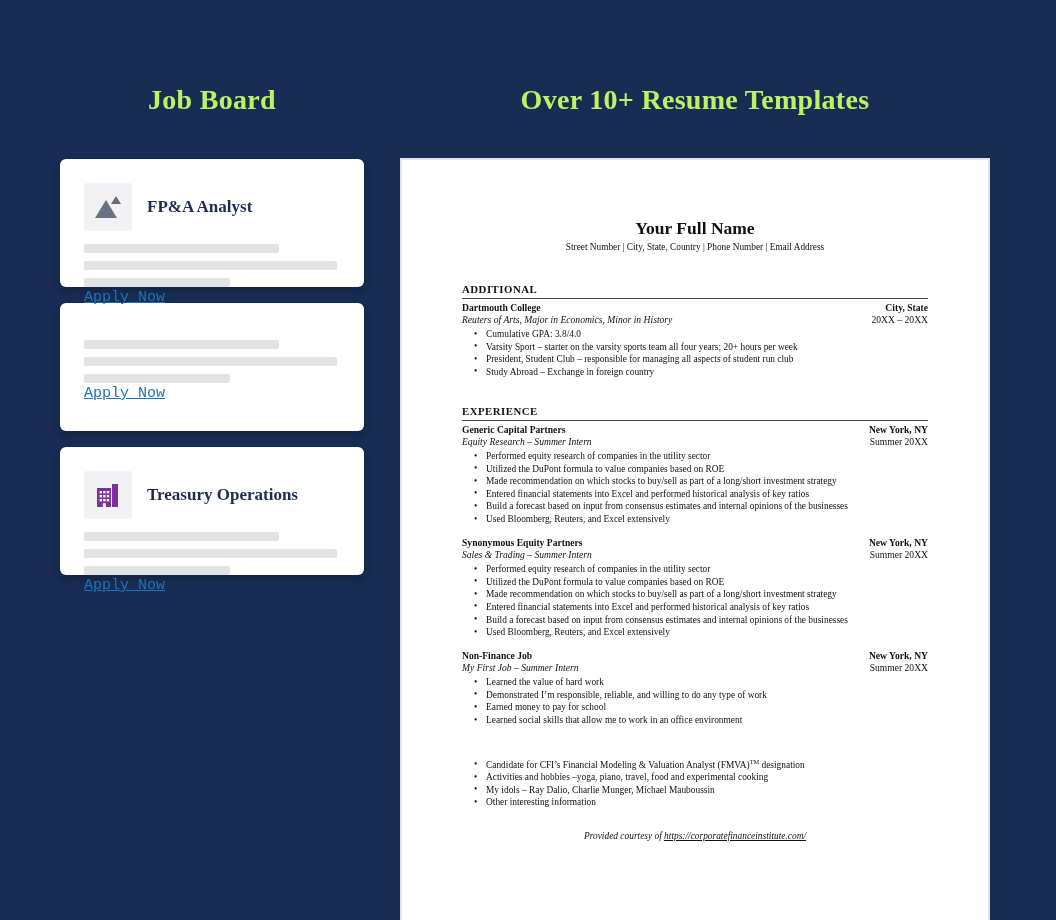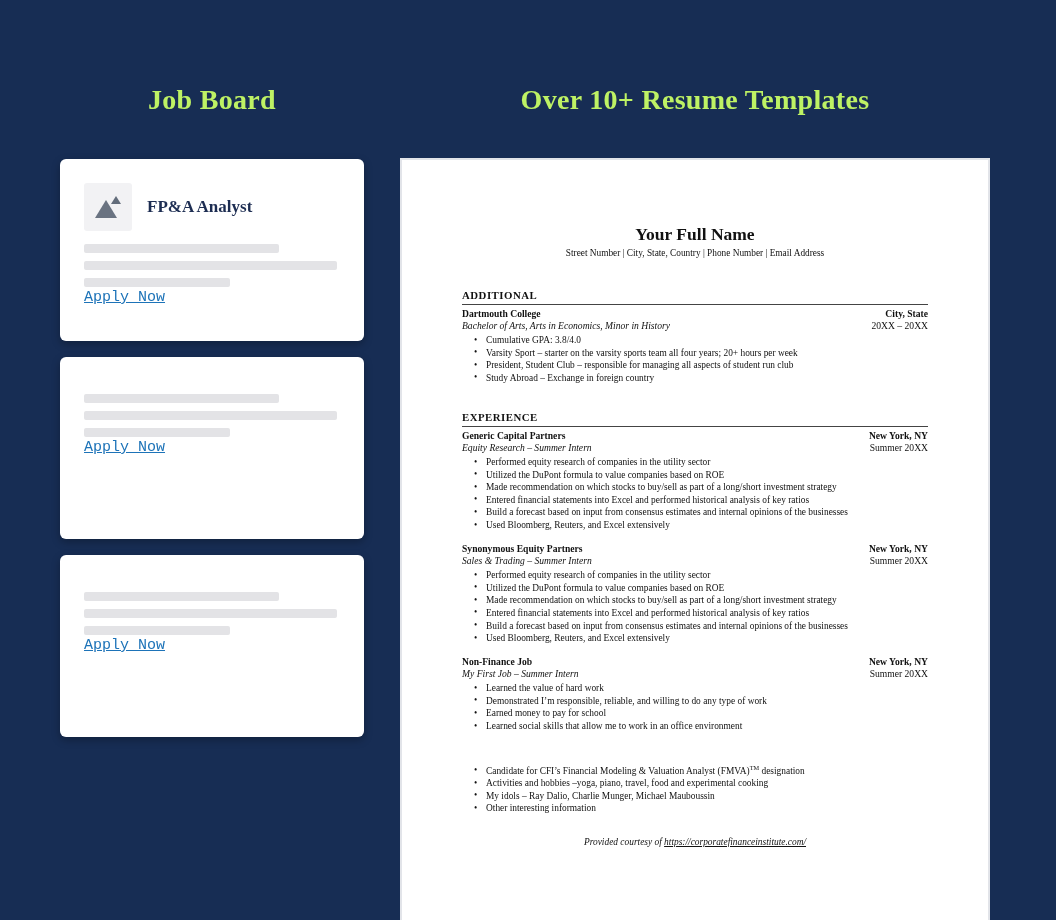--- a/index.html
+++ b/index.html
@@ -12,21 +12,21 @@
     position:absolute;top:84px;color:#bef264;font-weight:bold;font-size:28px;
     font-family:"Liberation Serif",serif;text-align:center;letter-spacing:.3px;
   }
   .heading-left{left:60px;width:304px;}
   .heading-right{left:400px;width:590px;}
 
   
   .cards{position:absolute;left:60px;top:159px;width:304px;}
   .card{
     background:#ffffff;border-radius:6px;box-shadow:0 3px 8px rgba(0,0,0,.28);
-    padding:24px 24px 24px;margin-bottom:16px;box-sizing:border-box;height:182px;
+    padding:24px 24px 24px;margin-bottom:16px;box-sizing:border-box;height:128px;
   }
   .card-head{display:flex;align-items:center;}
   .icon-box{
     width:48px;height:48px;background:#f2f2f4;border-radius:3px;flex:0 0 48px;
     display:flex;align-items:center;justify-content:center;
   }
   .card-title{
     margin-left:15px;font-size:17px;font-weight:bold;color:#1d2d52;
     font-family:"Liberation Serif",serif;
   }
@@ -37,21 +37,21 @@
   .apply{
     display:inline-block;margin-top:0;color:#1d73b8;
     font-family:Liberation Mono, monospace;font-size:15px;text-decoration:underline;
     cursor:pointer;
   }
 
   
   .page{
     position:absolute;left:400px;top:158px;width:590px;height:762px;background:#ffffff;
     border:2px solid #e2e4e9;border-bottom:none;box-sizing:border-box;
-    padding:10px 60px;color:#111111;
+    padding:4px 60px;color:#111111;
   }
   .r-name{margin-top:54px;text-align:center;font-size:17.5px;font-weight:bold;line-height:1.2;}
   .r-contact{text-align:center;font-size:9.3px;margin-top:3px;line-height:1.25;}
   .r-section{margin-top:26px;}
   .r-section.s-0{margin-top:29px;}
   .r-section.s-2{margin-top:32px;}
   .r-head{
     font-weight:bold;font-size:10.8px;letter-spacing:.5px;
     border-bottom:1px solid #444;padding-bottom:3px;
   }
@@ -86,40 +86,61 @@
       </div><div class="bars">
         <div class="bar bar-1"></div>
         <div class="bar bar-2"></div>
         <div class="bar bar-3"></div>
       </div><a class="apply" href="#">Apply Now</a></div>
     <div class="card"><div class="bars">
         <div class="bar bar-1"></div>
         <div class="bar bar-2"></div>
         <div class="bar bar-3"></div>
       </div><a class="apply" href="#">Apply Now</a></div>
-    <div class="card"><div class="bars">
+    <div class="card"><div class="card-head">
+        <div class="icon-box">
+          <svg width="32" height="32" viewBox="0 0 32 32">
+            <rect x="5" y="9" width="14" height="19" fill="#7d2f9e"></rect>
+            <rect x="20" y="5" width="6" height="23" fill="#7d2f9e"></rect>
+            <g fill="#ffffff">
+              <rect x="7.6" y="12" width="2.4" height="2.4"></rect>
+              <rect x="11.2" y="12" width="2.4" height="2.4"></rect>
+              <rect x="14.8" y="12" width="2.4" height="2.4"></rect>
+              <rect x="7.6" y="16" width="2.4" height="2.4"></rect>
+              <rect x="11.2" y="16" width="2.4" height="2.4"></rect>
+              <rect x="14.8" y="16" width="2.4" height="2.4"></rect>
+              <rect x="7.6" y="20" width="2.4" height="2.4"></rect>
+              <rect x="11.2" y="20" width="2.4" height="2.4"></rect>
+              <rect x="14.8" y="20" width="2.4" height="2.4"></rect>
+              <rect x="10.8" y="24.2" width="3" height="3.8"></rect>
+              <rect x="19" y="9" width="1" height="19"></rect>
+            </g>
+          </svg>
+        </div>
+        <div class="card-title">Treasury Operations</div>
+      </div><div class="bars">
         <div class="bar bar-1"></div>
         <div class="bar bar-2"></div>
         <div class="bar bar-3"></div>
       </div><a class="apply" href="#">Apply Now</a></div>
   </div>
 
 <div class="page">
   <div class="r-name">Your Full Name</div>
   <div class="r-contact">Street Number | City, State, Country | Phone Number | Email Address</div>
   <div>
       <div class="r-section s-0">
         <div class="r-head">ADDITIONAL</div>
         <div class="entry">
           <div class="erow">
             <span class="org">Dartmouth College</span>
             <span class="loc">City, State</span>
           </div>
           <div class="erow">
-            <span class="role">Bachelor of Arts, Arts in Economics, Minor in History</span>
+            <span class="role">Reuters of Arts, Major in Economics, Minor in History</span>
             <span class="dates">20XX – 20XX</span>
           </div>
           <ul class="bullets">
             <li>Cumulative GPA: 3.8/4.0</li>
             <li>Varsity Sport – starter on the varsity sports team all four years; 20+ hours per week</li>
             <li>President, Student Club – responsible for managing all aspects of student run club</li>
             <li>Study Abroad – Exchange in foreign country</li>
           </ul>
         </div>
       </div>

